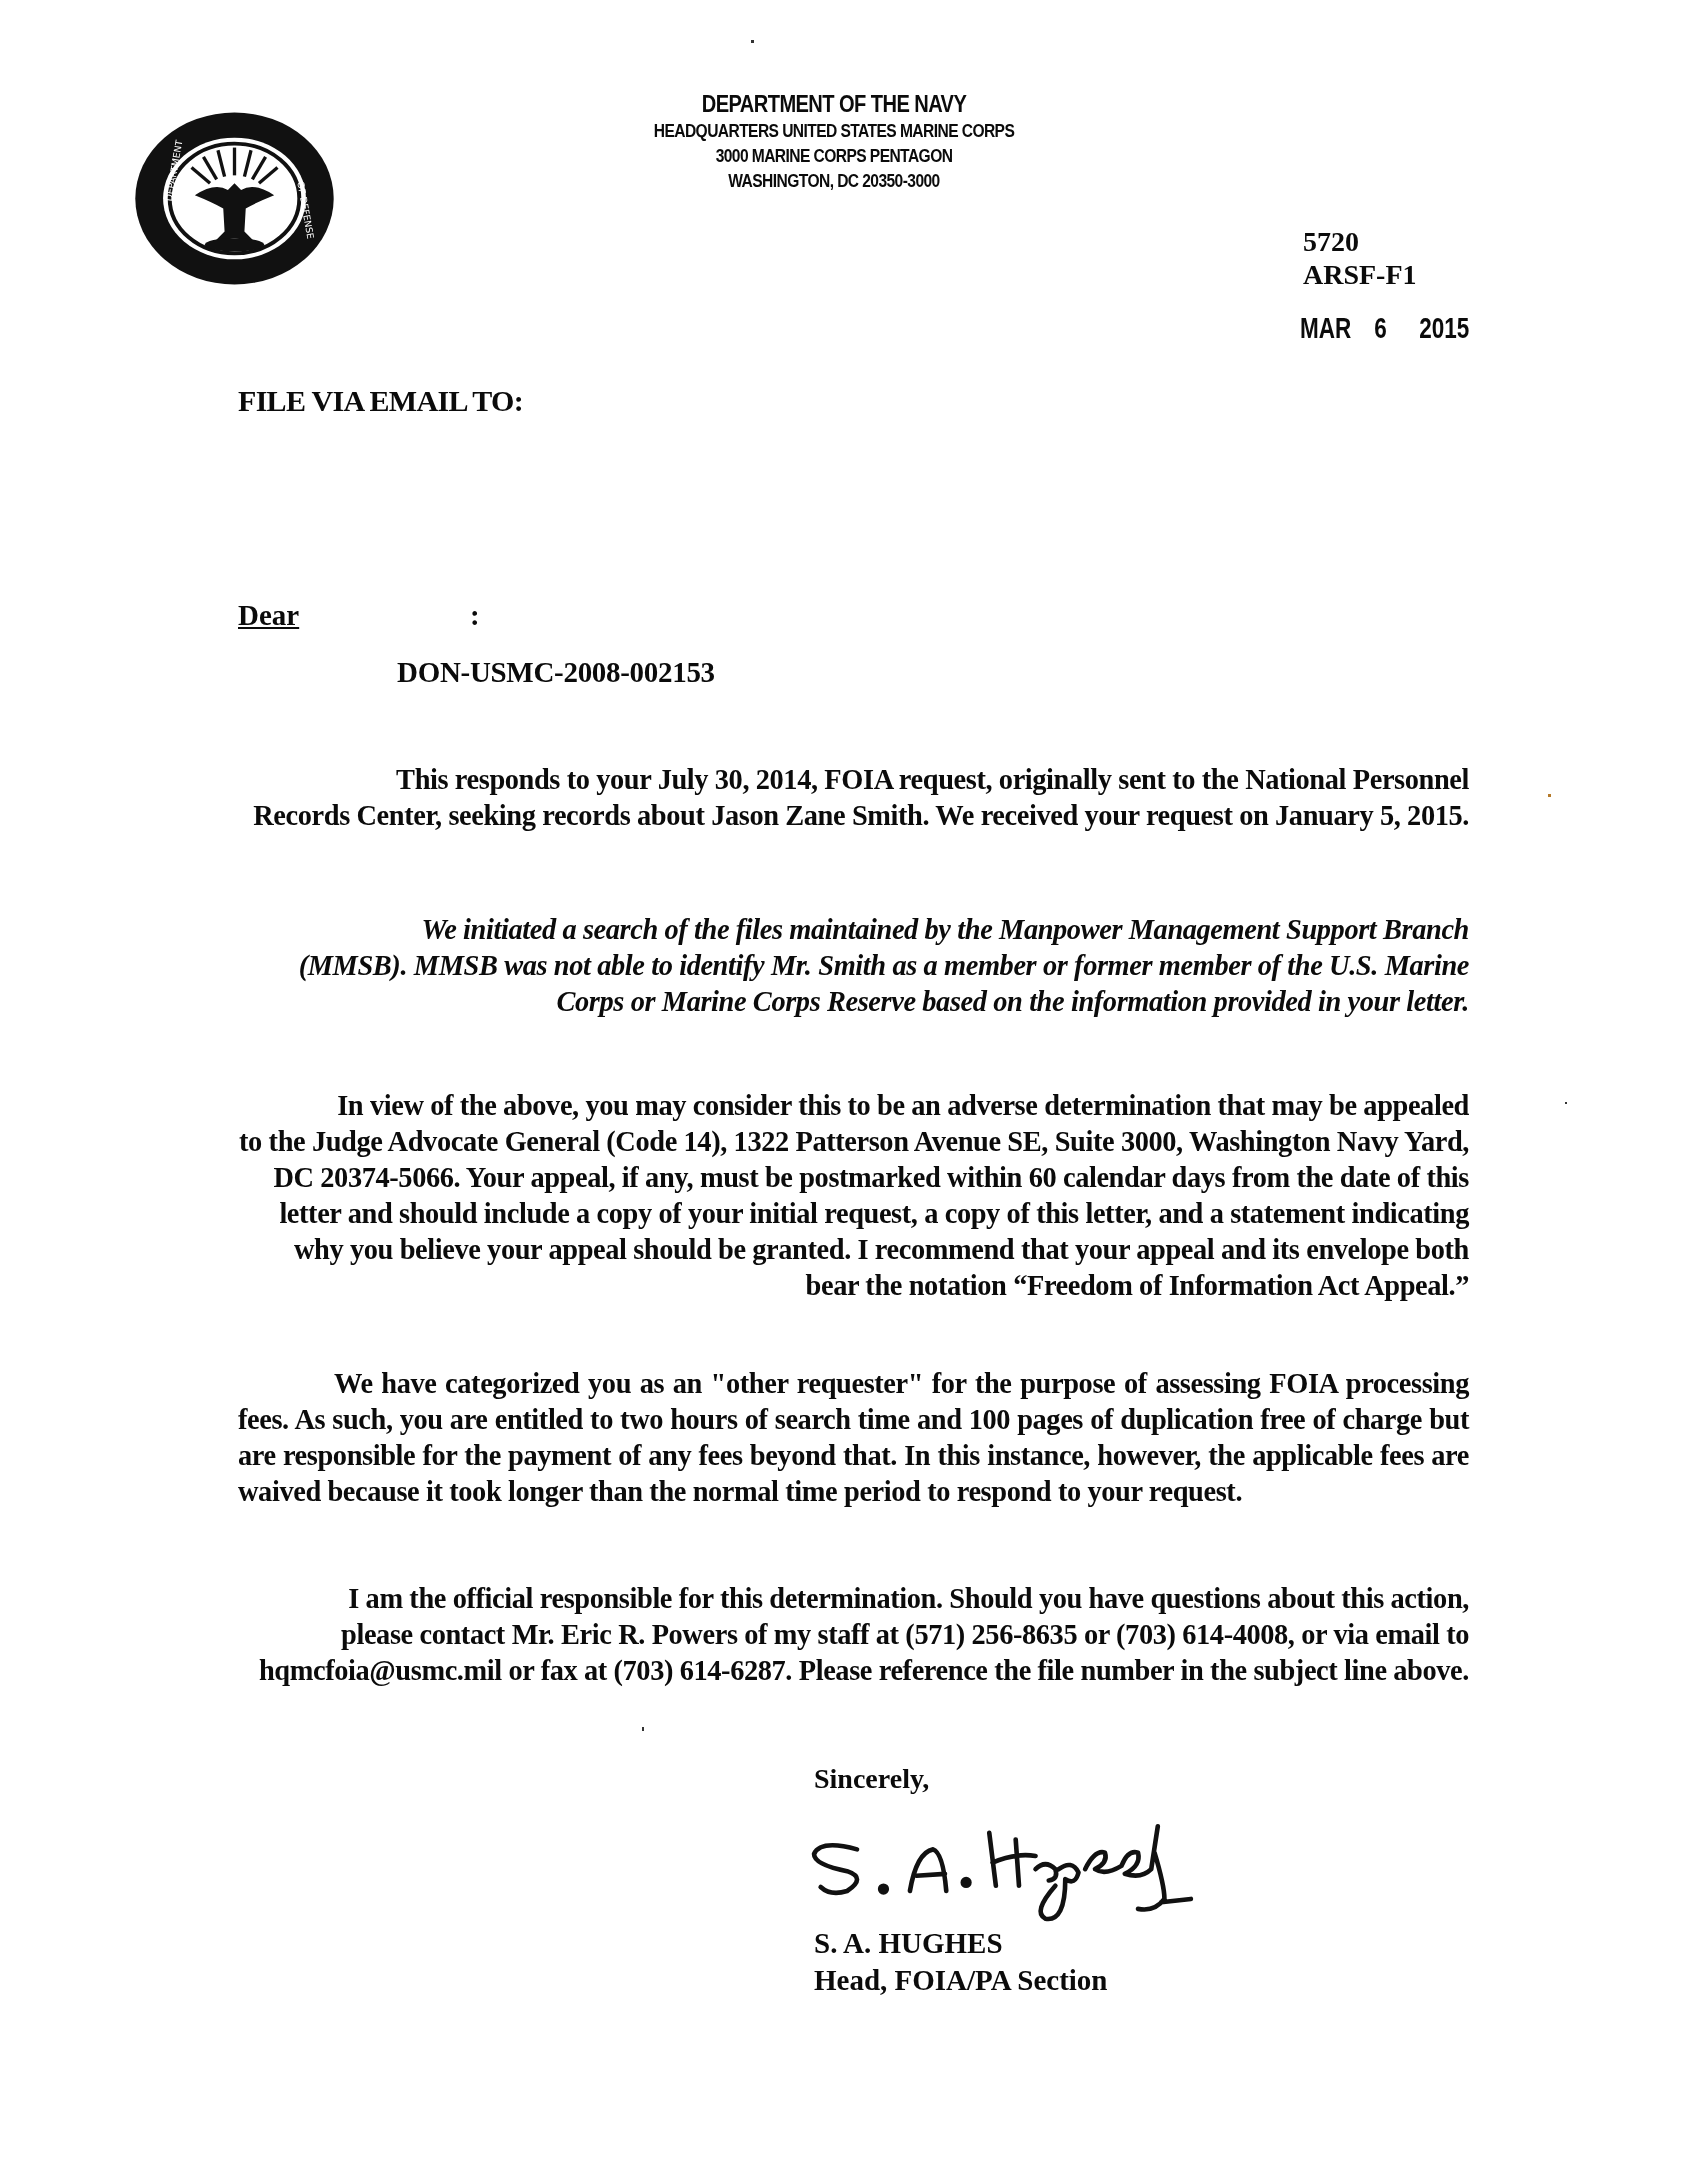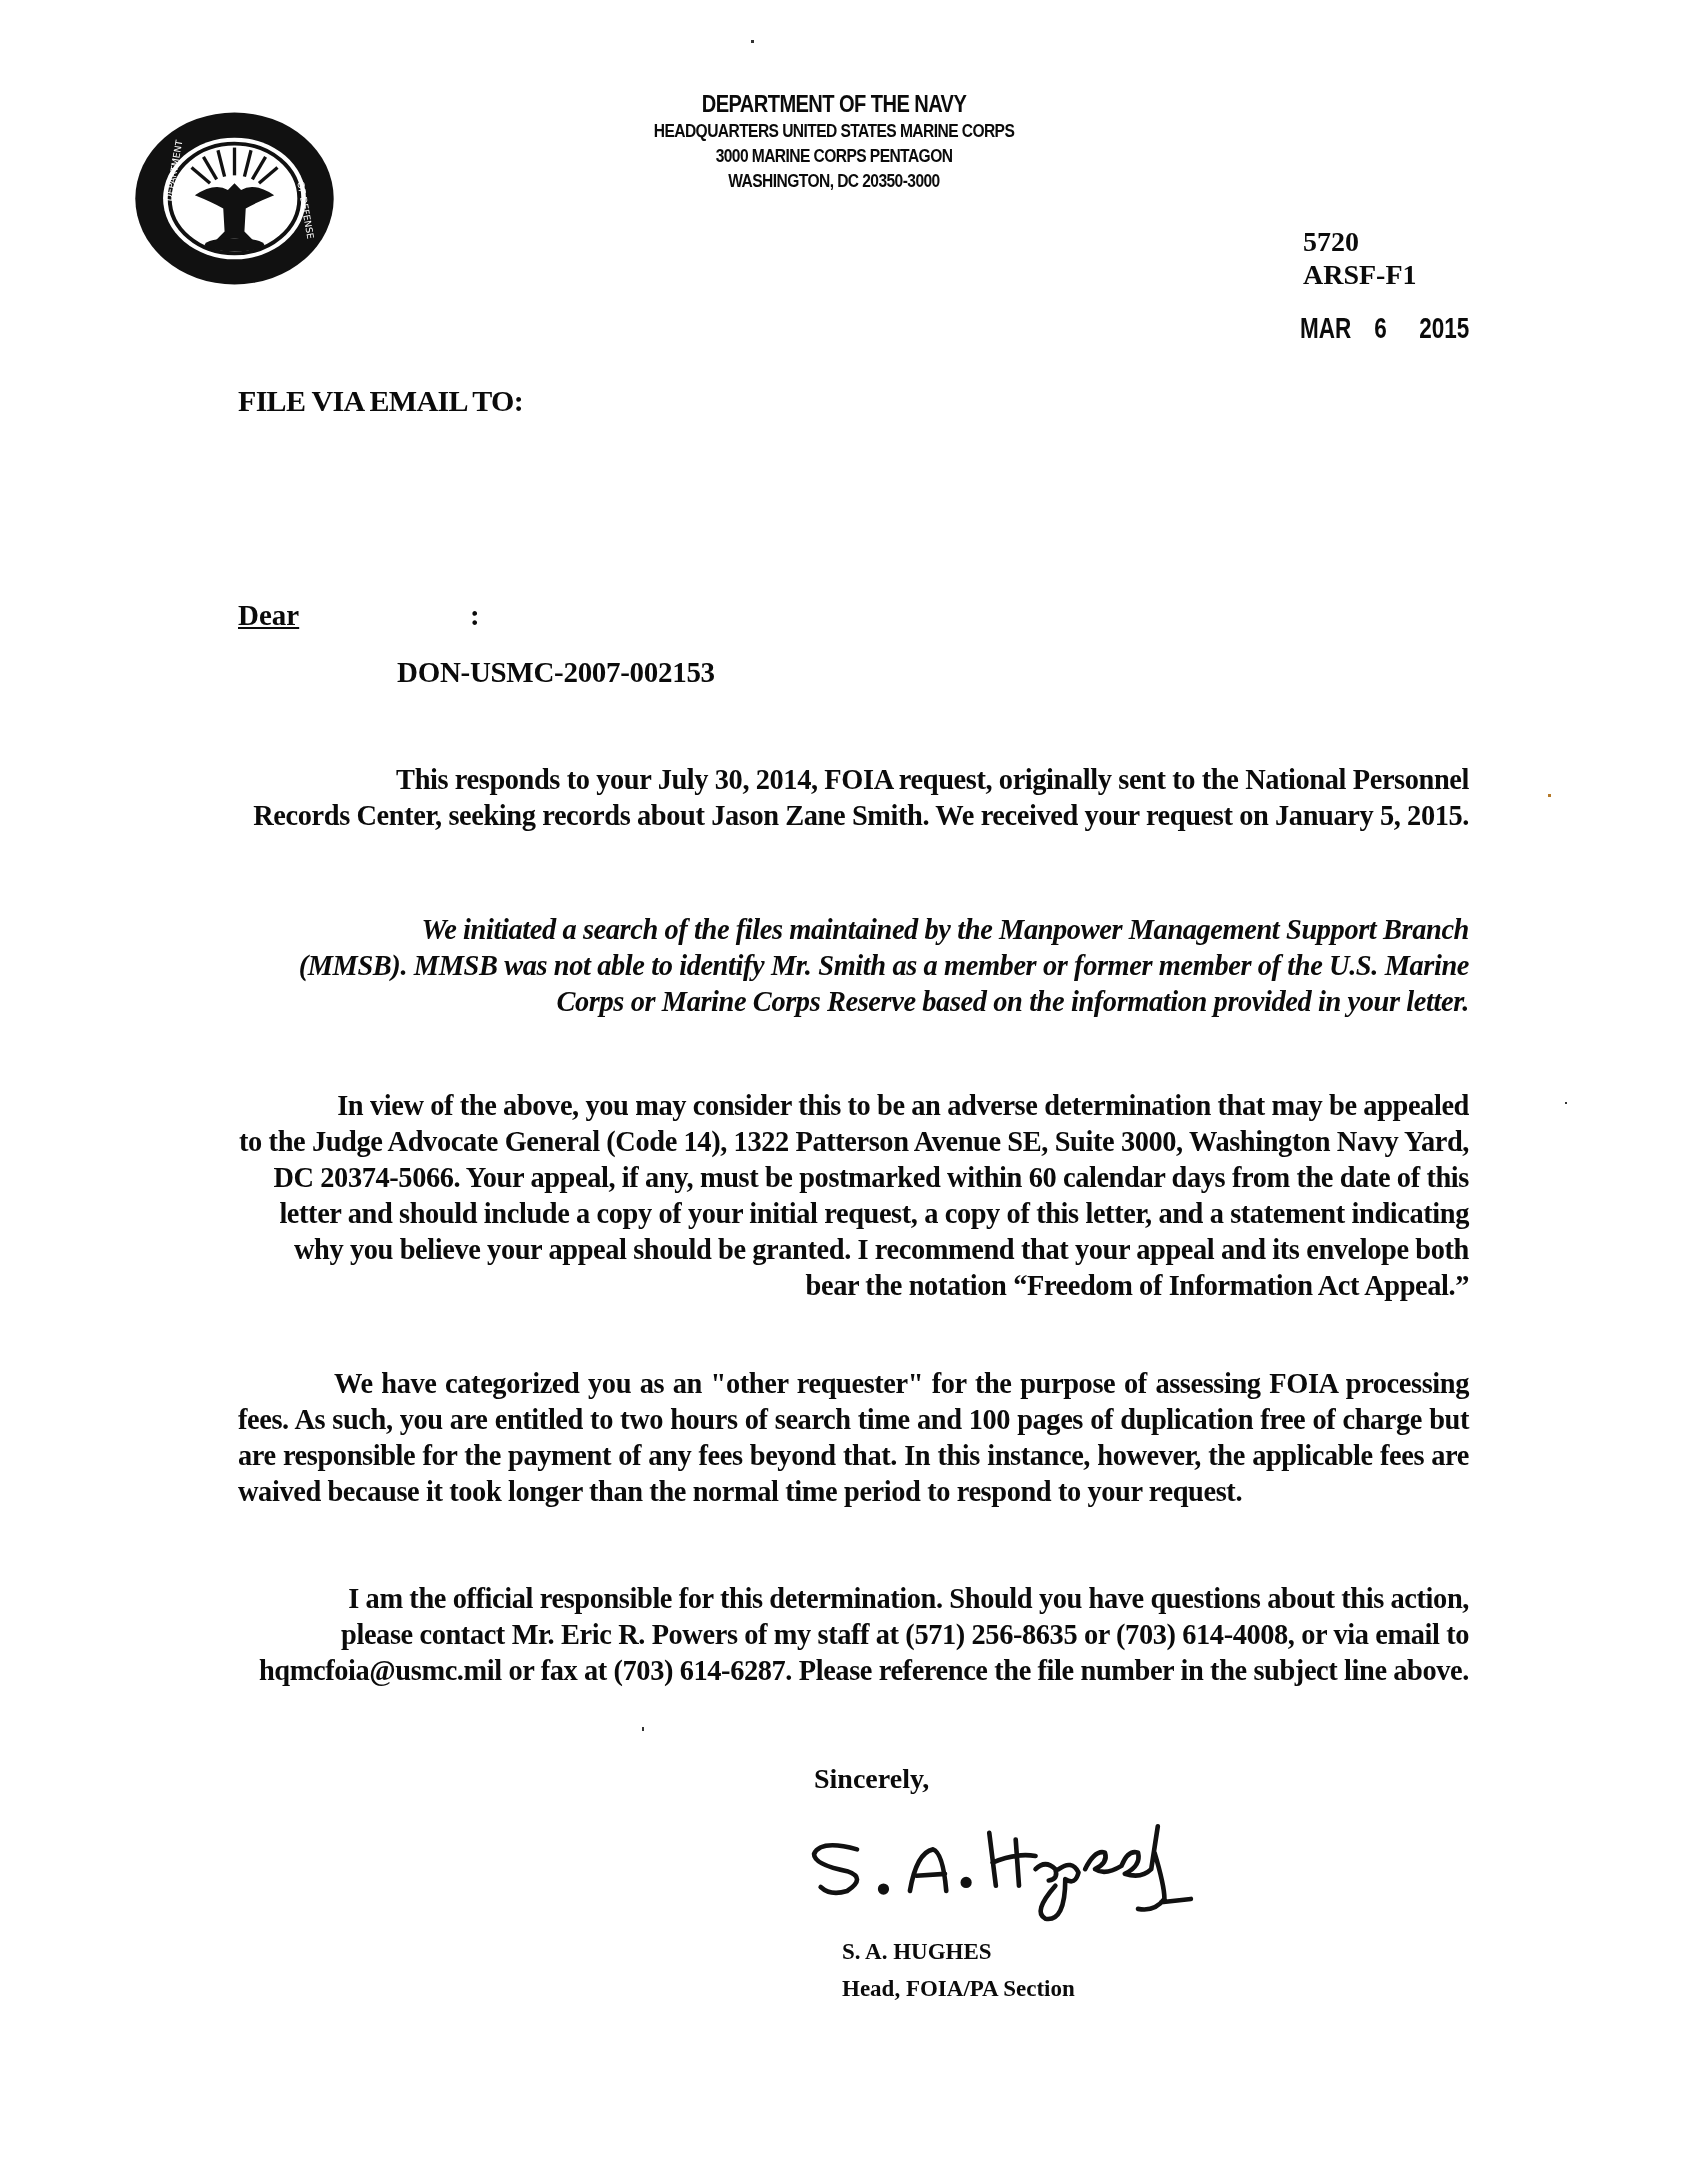--- a/index.html
+++ b/index.html
@@ -59,23 +59,22 @@
     .p4 { top: 1366px; }
     .p5 { top: 1581px; }
     .closing {
       position: absolute; left: 814px; top: 1763px; font-size: 28px; font-weight: bold;
     }
     .signature {
       position: absolute; left: 794px; top: 1813px; width: 450px; height: 119px;
     }
     .signature svg { width: 100%; height: 100%; }
     .signer {
-      position: absolute; left: 842px; top: 1925px; font-size: 23px; font-weight: bold;
+      position: absolute; left: 814px; top: 1925px; font-size: 29px; font-weight: bold;
       line-height: 37px;
-      margin-top: 8px;
     }
     .speck { position: absolute; background: #333; }
   </style>
 </head>
 <body>
 
 <div class="seal">
   <svg viewBox="0 0 310 270" xmlns="http://www.w3.org/2000/svg">
     <ellipse cx="155" cy="135" rx="150" ry="130" fill="#111"></ellipse>
     <ellipse cx="155" cy="135" rx="108" ry="92" fill="#fff"></ellipse>
@@ -116,21 +115,21 @@
 </div>
 
 <div class="sent-via">FILE VIA EMAIL TO:</div>
 
 <div class="salutation">
   <span>Dear</span>
   <span class="colon">:</span>
 </div>
 
 <div class="subject">
-  <div class="file-no">DON-USMC-2007-002153</div>
+  <div class="file-no">DON-USMC-2008-002153</div>
 </div>
 
 <div class="body-para p1">This responds to your July 30, 2014, FOIA request, originally sent to the National Personnel Records Center, seeking records about Jason Zane Smith.  We received your request on January 5, 2015.</div>
 <div class="body-para p2">We initiated a search of the files maintained by the Manpower Management Support Branch (MMSB).  MMSB was not able to identify Mr. Smith as a member or former member of the U.S. Marine Corps or Marine Corps Reserve based on the information provided in your letter.</div>
 <div class="body-para p3">In view of the above, you may consider this to be an adverse determination that may be appealed to the Judge Advocate General (Code 14), 1322 Patterson Avenue SE, Suite 3000, Washington Navy Yard, DC 20374-5066.  Your appeal, if any, must be postmarked within 60 calendar days from the date of this letter and should include a copy of your initial request, a copy of this letter, and a statement indicating why you believe your appeal should be granted.  I recommend that your appeal and its envelope both bear the notation “Freedom of Information Act Appeal.”</div>
 <div class="body-para p4 justify">We have categorized you as an "other requester" for the purpose of assessing FOIA processing fees.  As such, you are entitled to two hours of search time and 100 pages of duplication free of charge but are responsible for the payment of any fees beyond that.  In this instance, however, the applicable fees are waived because it took longer than the normal time period to respond to your request.</div>
 <div class="body-para p5">I am the official responsible for this determination.  Should you have questions about this action, please contact Mr. Eric R. Powers of my staff at (571) 256-8635 or (703) 614-4008, or via email to hqmcfoia@usmc.mil or fax at (703) 614-6287.  Please reference the file number in the subject line above.</div>
 
 <div class="closing">Sincerely,</div>
 

